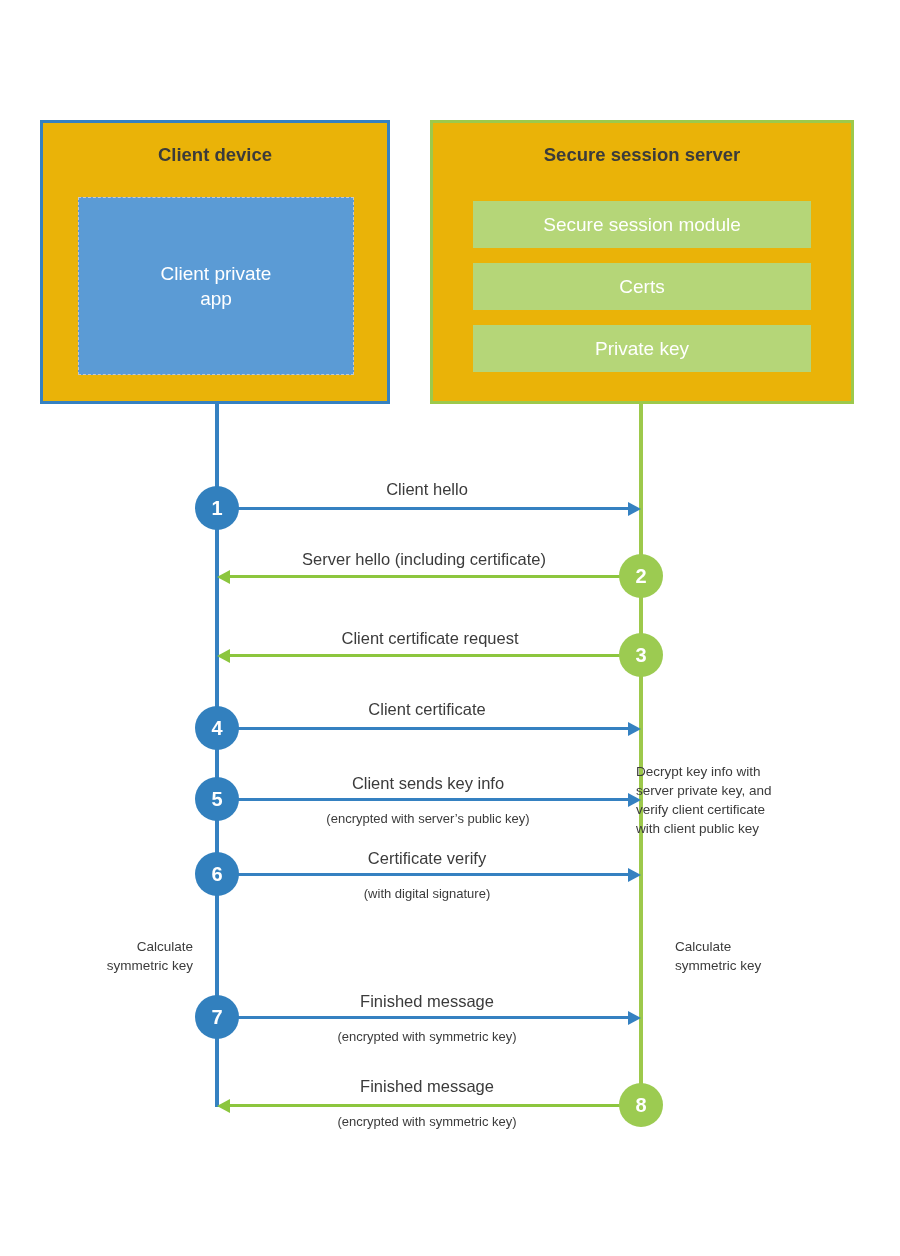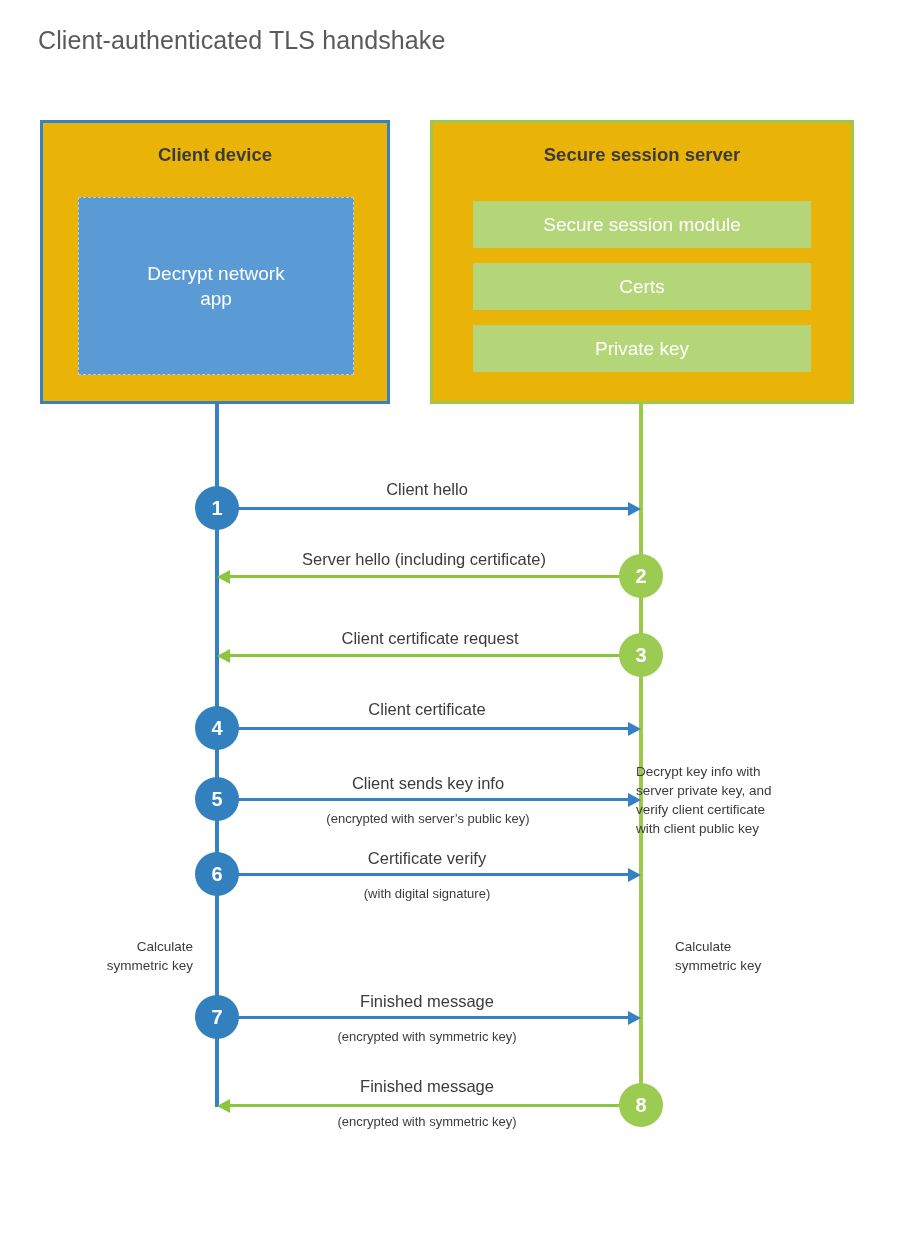--- a/index.html
+++ b/index.html
@@ -185,25 +185,24 @@
     white-space: pre-line;
   }
   .side-note.left-align { text-align: left; }
   .side-note.right-align { text-align: right; }
 </style>
 </head>
 <body>
 
 <div id="diagram-root">
 
-  <div class="page-title">Client-authenticated TLS handshake</div>
 
   <div class="actor-box client">
     <div class="actor-title">Client device</div>
-    <div class="client-app">Decrypt network
+    <div class="client-app">Client private
 app</div>
   </div>
 
   <div class="actor-box server">
     <div class="actor-title">Secure session server</div>
     <div class="server-block b0">Secure session module</div>
     <div class="server-block b1">Certs</div>
     <div class="server-block b2">Private key</div>
   </div>
 

